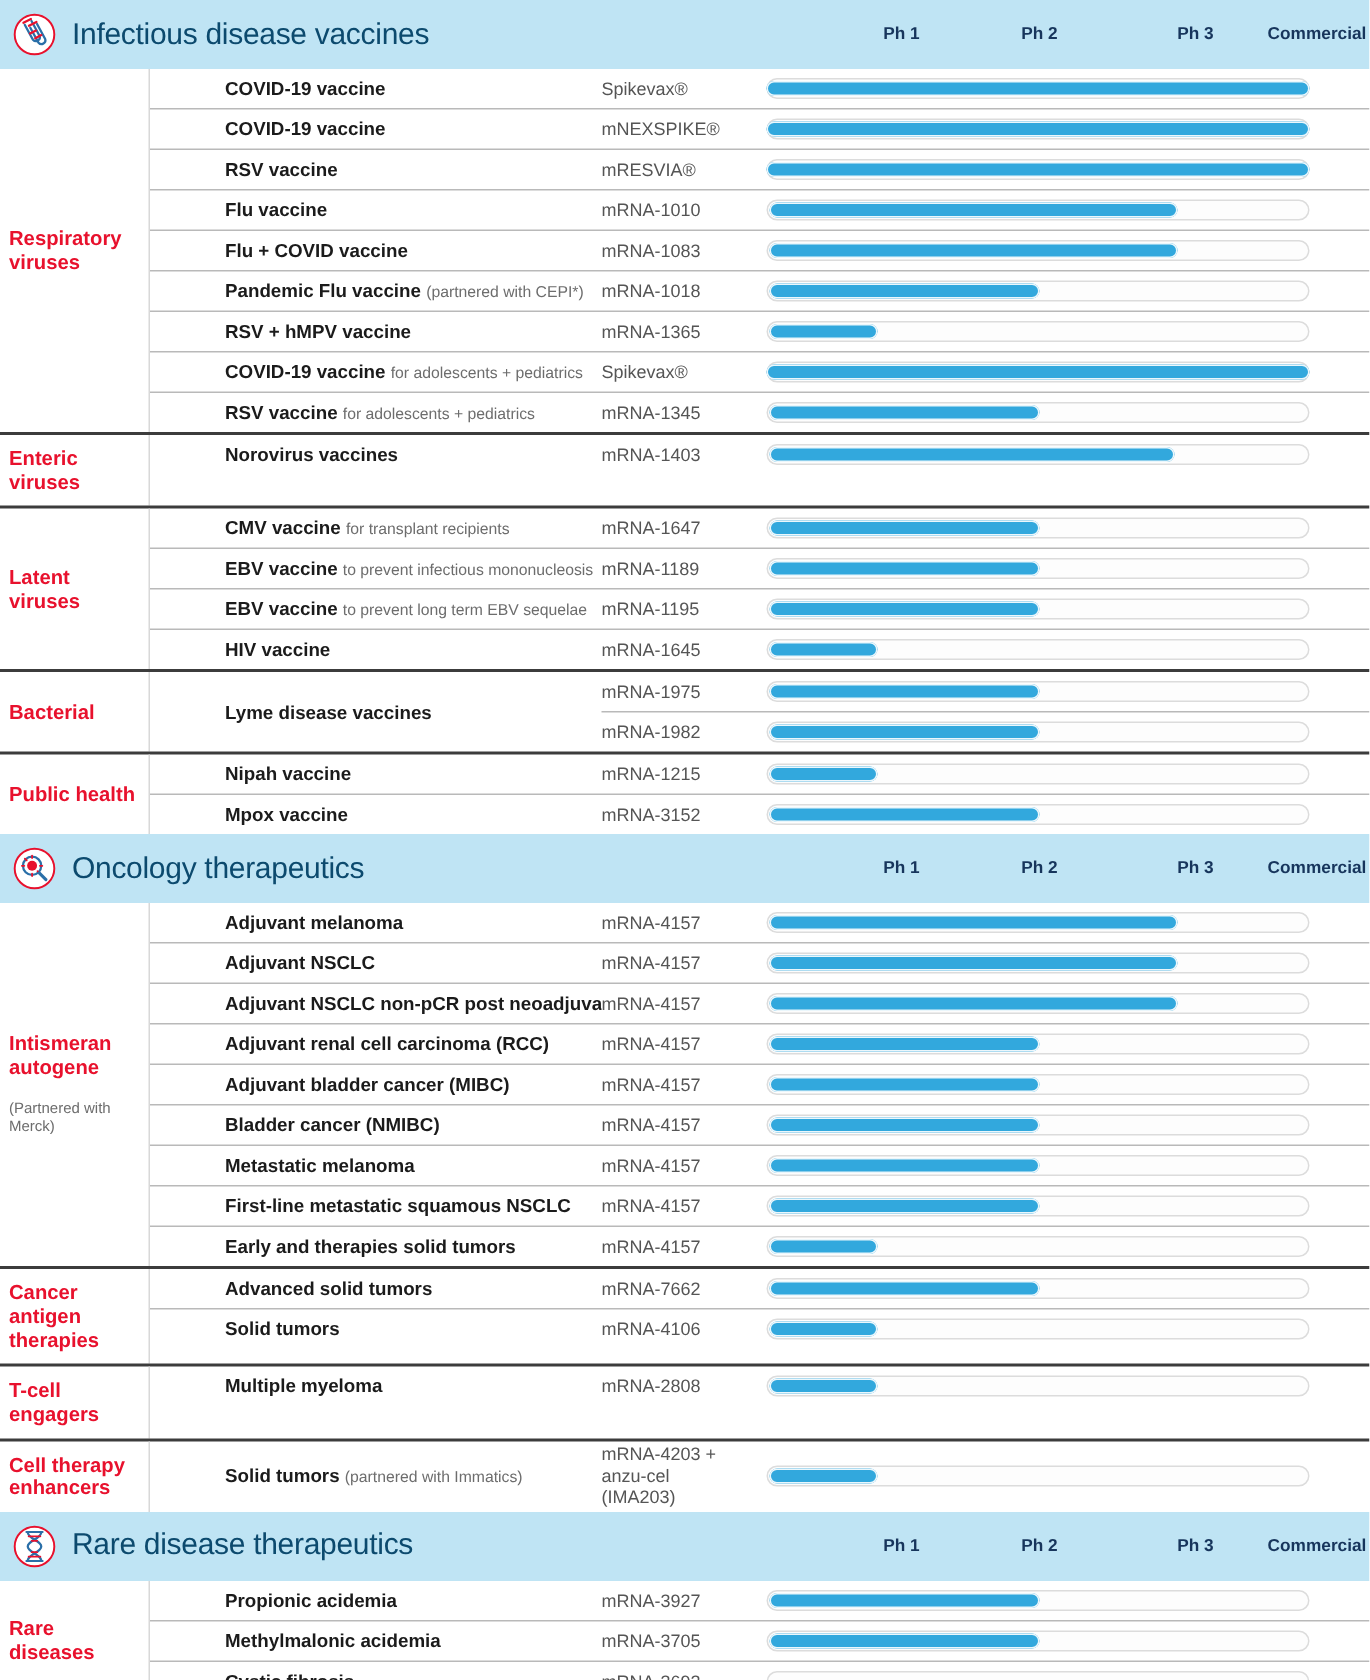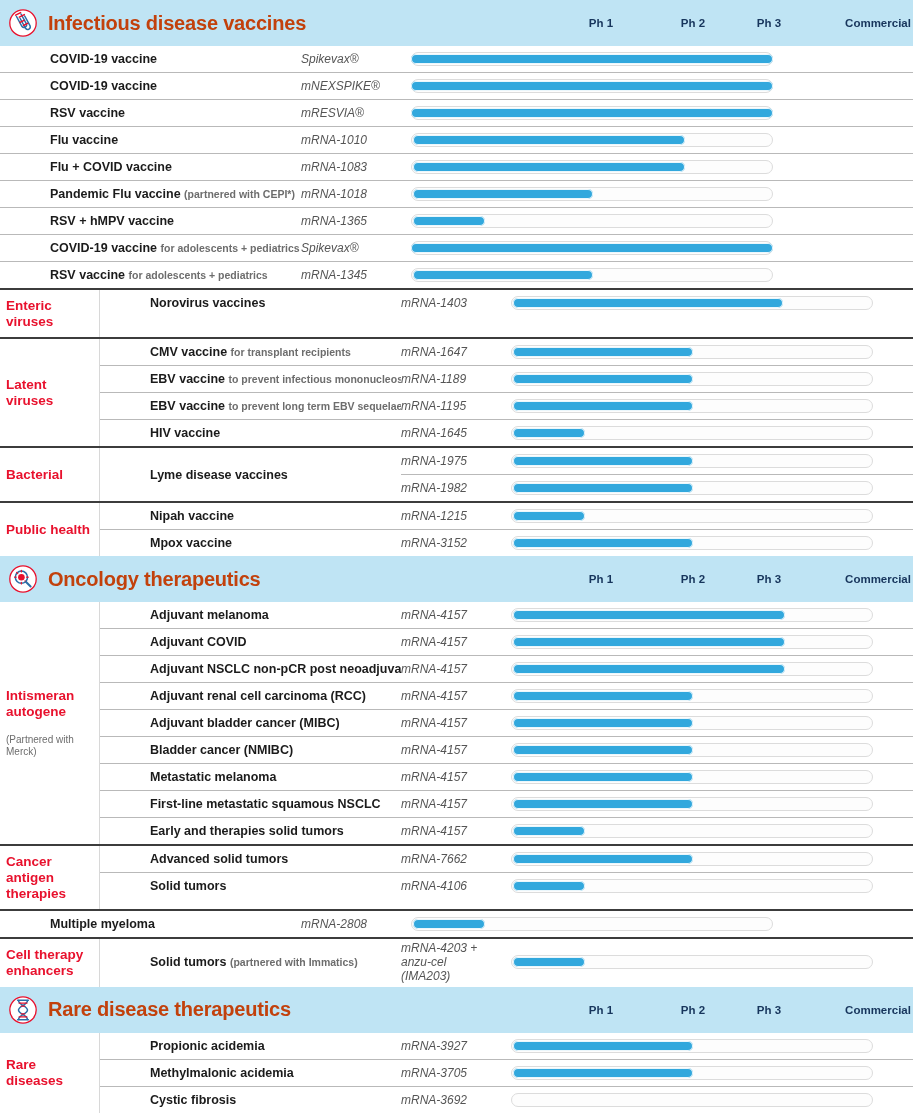--- a/index.html
+++ b/index.html
@@ -21,42 +21,42 @@
     position:relative;
   }
   .section-icon{
     width:30px;height:30px;
     margin-left:8px;margin-right:10px;
     flex:0 0 30px;
     display:block;
   }
   .section-title{
     font-size:20px;
-    font-weight:bold;
-    color:#c2410c;
+    font-weight:normal;
+    color:#0c4a6e;
     letter-spacing:-0.2px;
     white-space:nowrap;
   }
   .phase-labels{
     position:absolute;
     left:541px;right:10px;top:0;bottom:0;
     display:flex;align-items:center;
   }
   .phase-label{
     position:absolute;
     font-size:11.5px;
     font-weight:bold;
     color:#17355c;
     white-space:nowrap;
     transform:translateX(-50%);
     padding-left:24px;
   }
   .ph1{left:48px;}
   .ph2{left:140px;}
-  .ph3{left:216px;}
+  .ph3{left:244px;}
   .phc{left:325px;}
 
   
   .group{
     display:flex;
     border-top:2px solid #3c3c3c;
     position:relative;
   }
   .group.first{border-top:none;}
   .group-label{
@@ -99,35 +99,34 @@
     box-sizing:border-box;
     padding-left:50px;
     padding-right:6px;
     font-size:12.5px;
     font-weight:bold;
     color:#1b1b1b;
     white-space:nowrap;
     overflow:hidden;
   }
   .prog-name .qualifier{
-    font-weight:bold;
+    font-weight:normal;
     font-size:10.5px;
     color:#6d6d6d;
   }
 
   .prog-code{
     width:110px;
     flex:0 0 110px;
     box-sizing:border-box;
     padding-right:6px;
     font-size:12px;
     color:#555555;
     line-height:1.18;
     white-space:pre-line;
-    font-style:italic;
   }
 
   
   .merged{
     display:flex;
     align-items:stretch;
   }
   .merged .prog-name{
     display:flex;
     align-items:center;
@@ -182,20 +181,23 @@
           </svg></span>
         <span class="section-title">Infectious disease vaccines</span>
         <span class="phase-labels">
           <span class="phase-label ph1">Ph 1</span>
           <span class="phase-label ph2">Ph 2</span>
           <span class="phase-label ph3">Ph 3</span>
           <span class="phase-label phc">Commercial</span>
         </span>
       </div>
       <div class="group first">
+        <div class="group-label">
+          <div class="gl-name">Respiratory viruses</div>
+        </div>
         <div class="group-rows">
           <div class="row first-row">
             <div class="prog-name"><span>COVID-19 vaccine</span></div>
             <div class="prog-code">Spikevax®</div>
             <div class="bar-cell">
               <div class="track">
                 <div class="fill full" style="left:-1px;right:-1px;"></div>
               </div>
             </div>
           </div>
@@ -427,21 +429,21 @@
           <div class="row first-row">
             <div class="prog-name"><span>Adjuvant melanoma</span></div>
             <div class="prog-code">mRNA-4157</div>
             <div class="bar-cell">
               <div class="track">
                 <div class="fill" style="width:75.50%;"></div>
               </div>
             </div>
           </div>
           <div class="row">
-            <div class="prog-name"><span>Adjuvant COVID</span></div>
+            <div class="prog-name"><span>Adjuvant NSCLC</span></div>
             <div class="prog-code">mRNA-4157</div>
             <div class="bar-cell">
               <div class="track">
                 <div class="fill" style="width:75.50%;"></div>
               </div>
             </div>
           </div>
           <div class="row">
             <div class="prog-name"><span>Adjuvant NSCLC non-pCR post neoadjuvant</span></div>
             <div class="prog-code">mRNA-4157</div>
@@ -526,20 +528,23 @@
             <div class="prog-code">mRNA-4106</div>
             <div class="bar-cell">
               <div class="track">
                 <div class="fill" style="width:20.00%;"></div>
               </div>
             </div>
           </div>
         </div>
       </div>
       <div class="group">
+        <div class="group-label">
+          <div class="gl-name">T-cell engagers</div>
+        </div>
         <div class="group-rows">
           <div class="row first-row">
             <div class="prog-name"><span>Multiple myeloma</span></div>
             <div class="prog-code">mRNA-2808</div>
             <div class="bar-cell">
               <div class="track">
                 <div class="fill" style="width:20.00%;"></div>
               </div>
             </div>
           </div>

